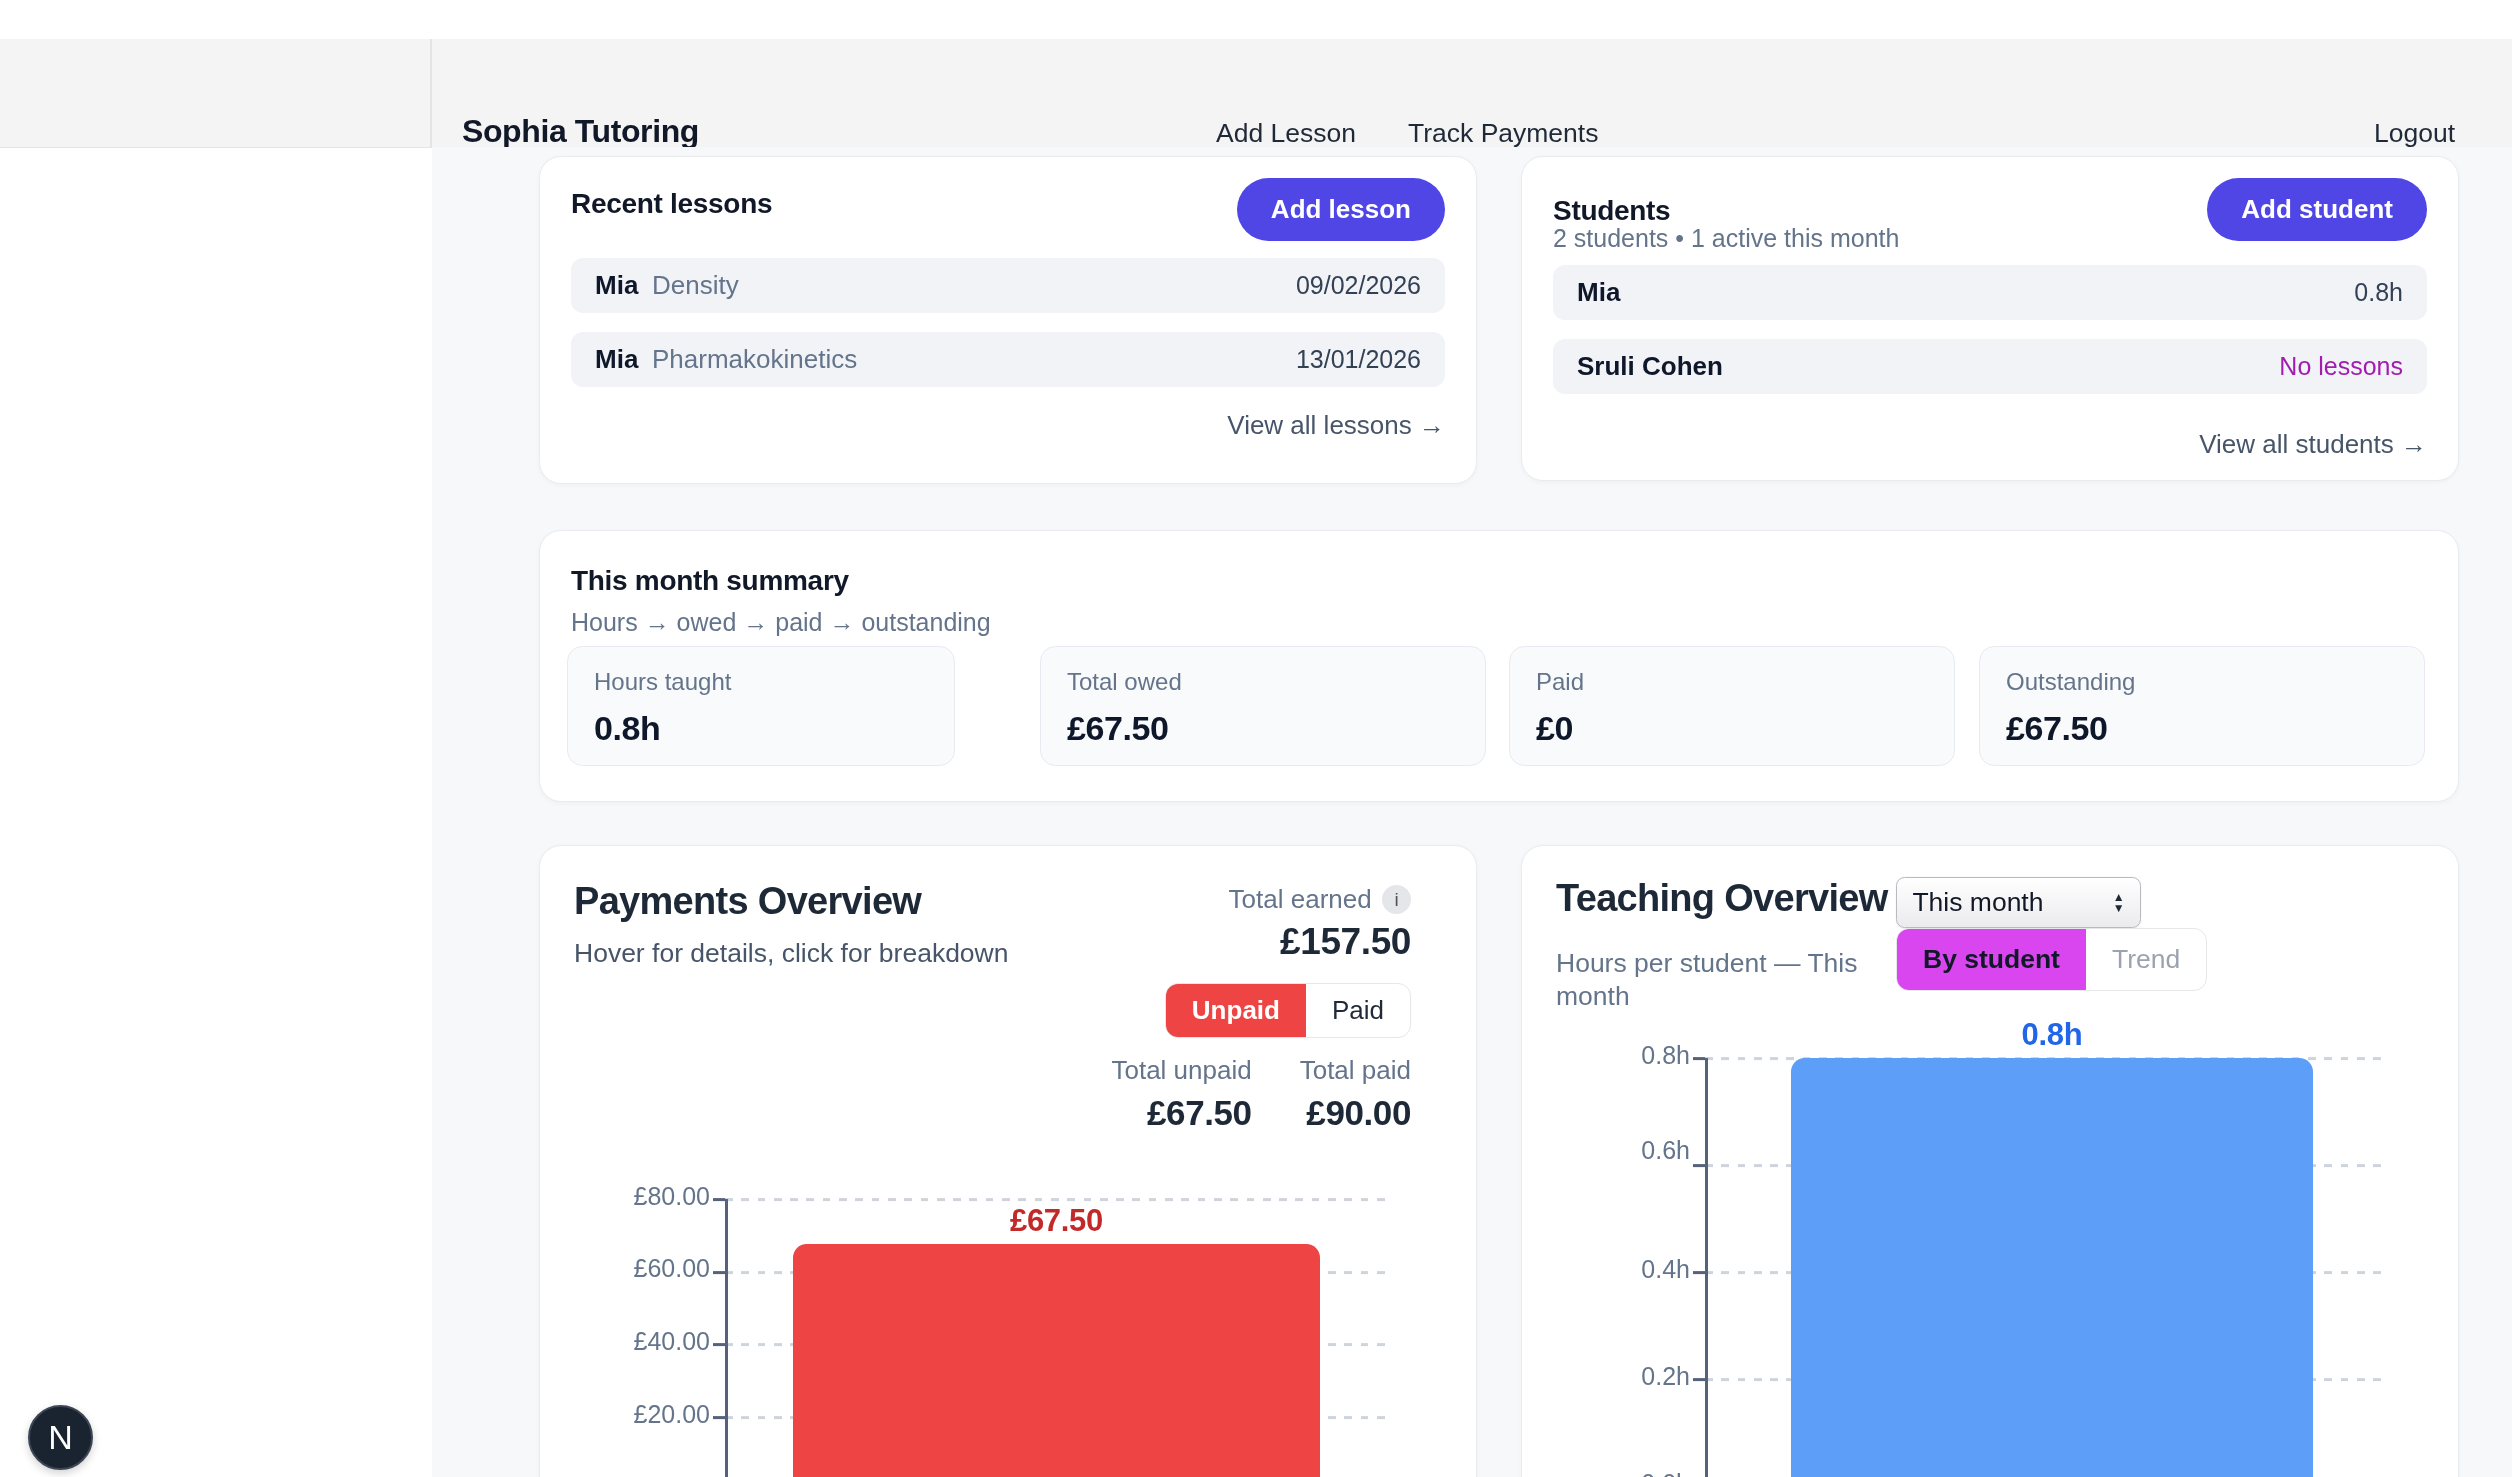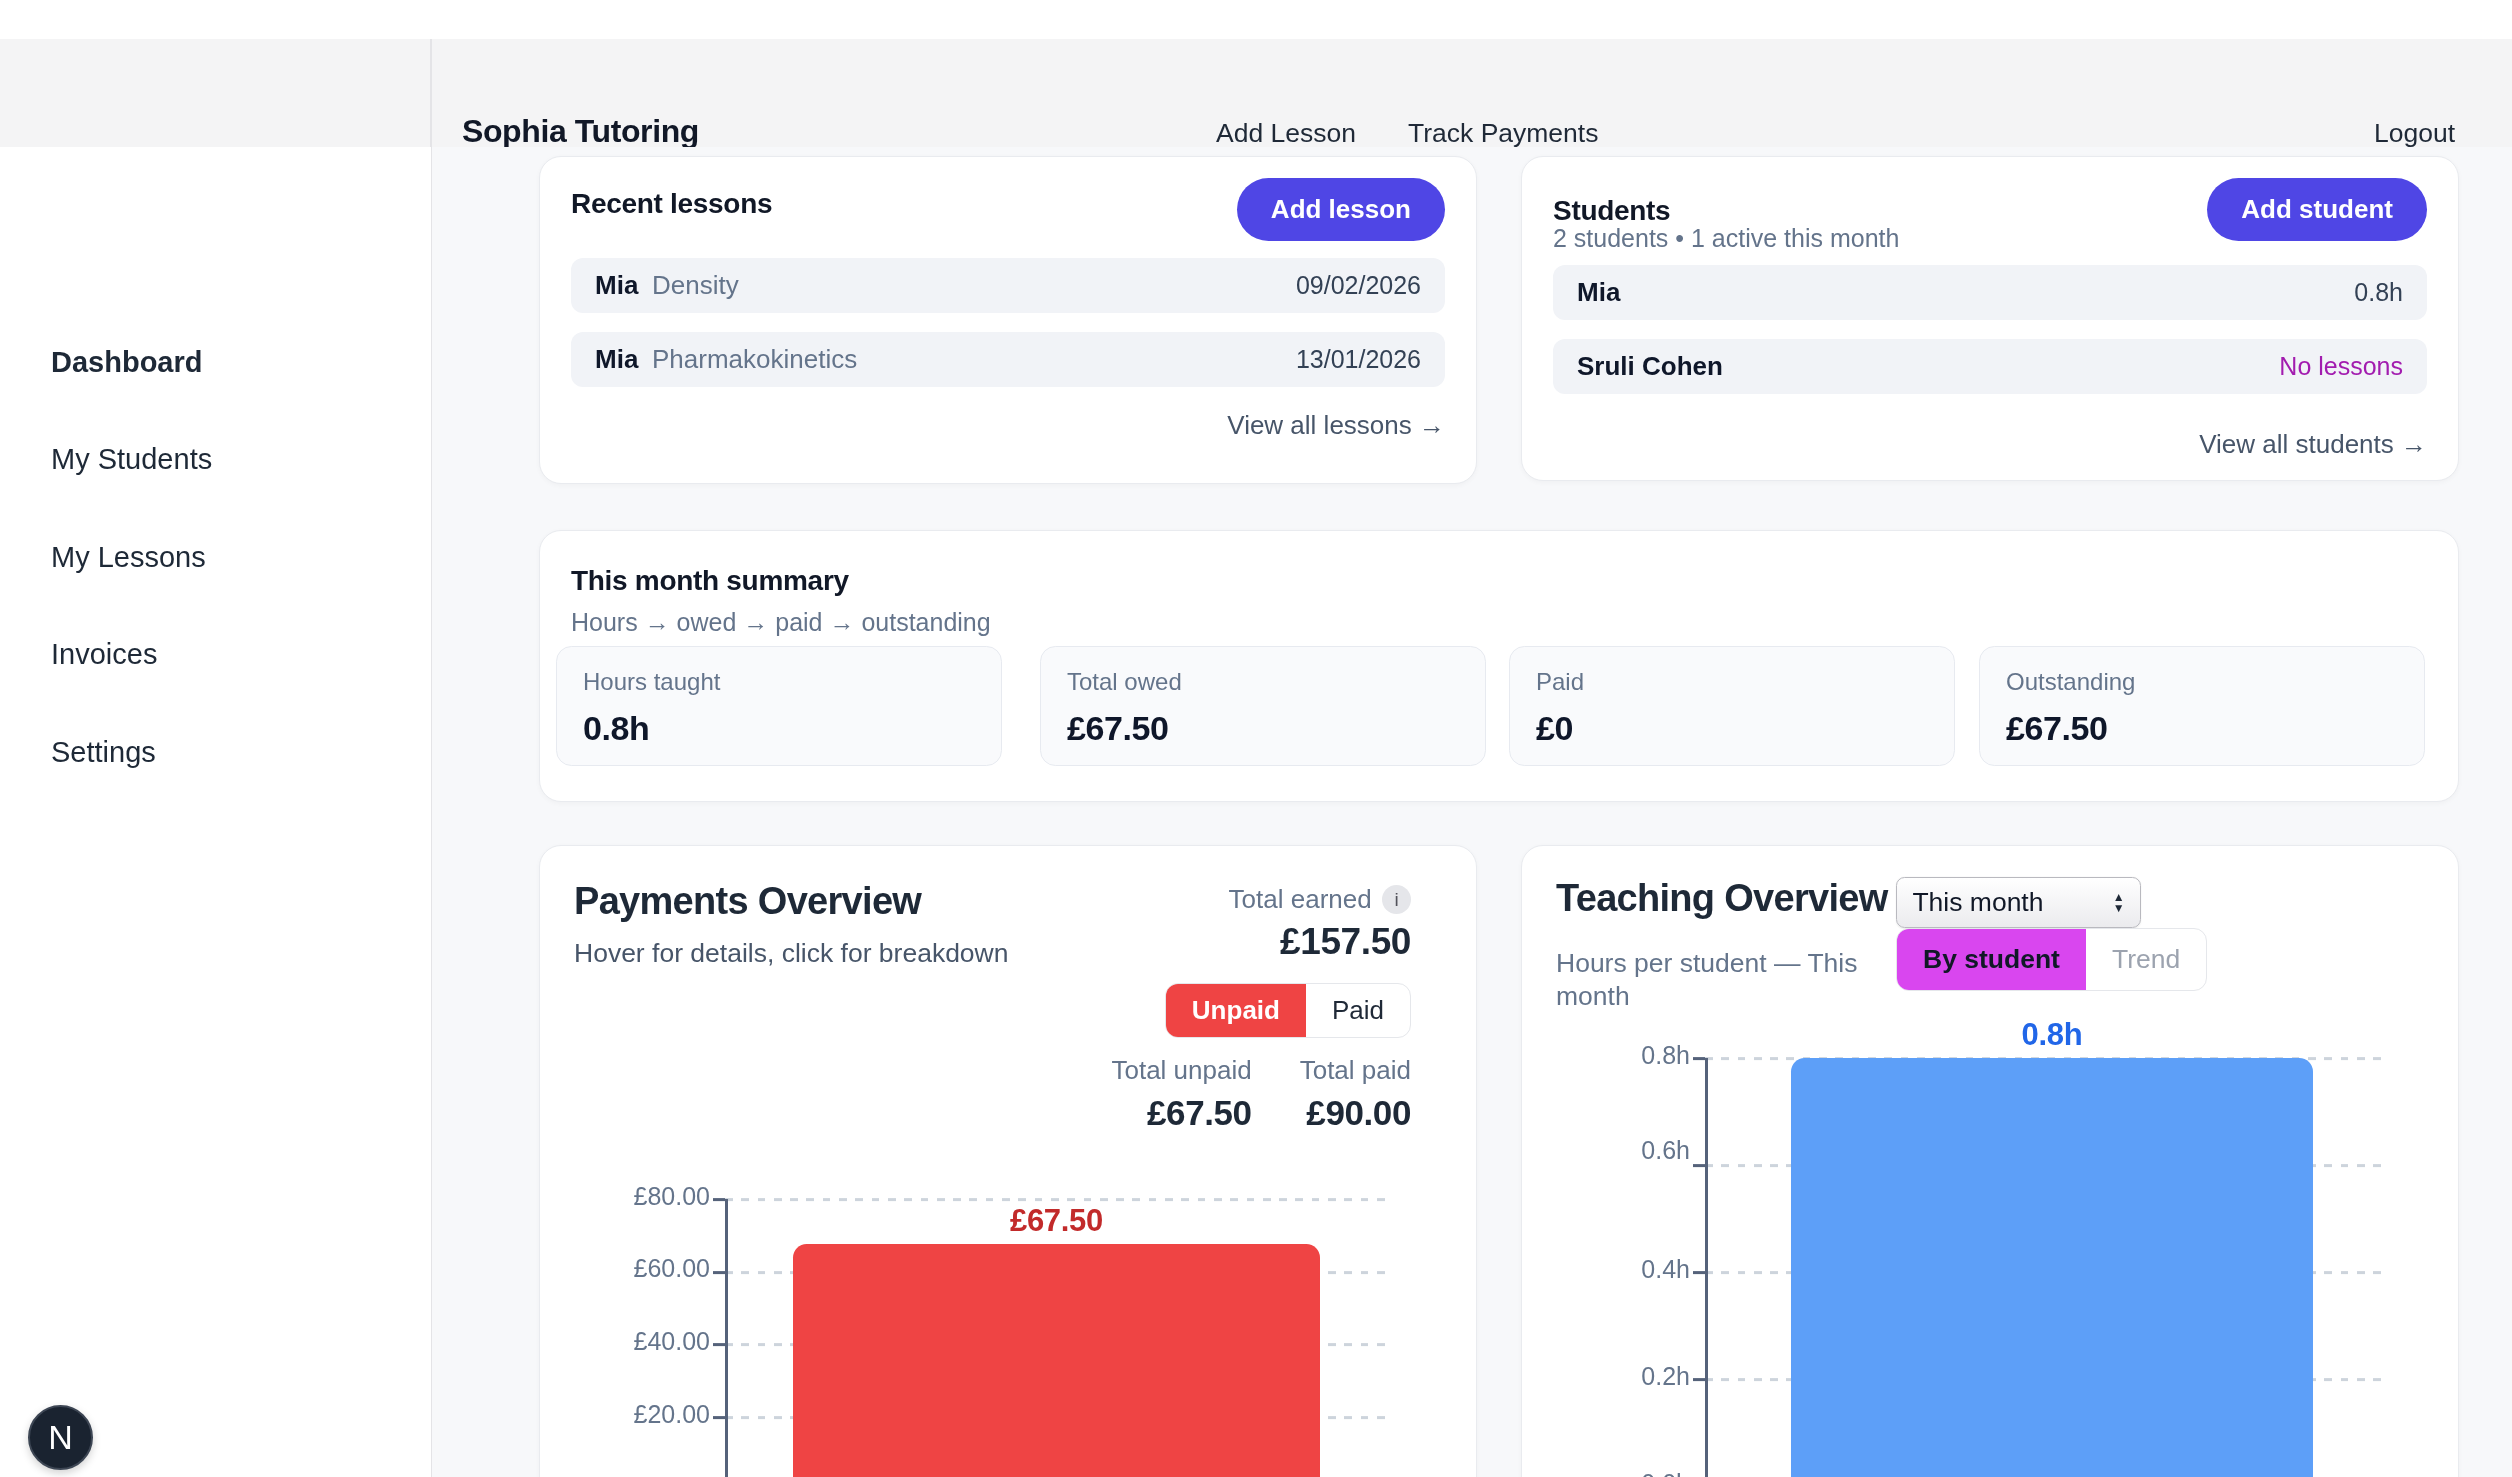--- a/index.html
+++ b/index.html
@@ -80,27 +80,20 @@
 <div class="page">
 
   <div class="topbar">
     <div class="brand">Sophia Tutoring</div>
     <div class="navlink nav-add">Add Lesson</div>
     <div class="navlink nav-track">Track Payments</div>
     <div class="navlink nav-logout">Logout</div>
   </div>
   <div class="sidebar-border-top"></div>
 
-  <div class="sidebar">
-    <div class="side-item" style="top:199px;font-weight:700;">Dashboard</div>
-    <div class="side-item" style="top:296px;">My Students</div>
-    <div class="side-item" style="top:394px;">My Lessons</div>
-    <div class="side-item" style="top:491px;">Invoices</div>
-    <div class="side-item" style="top:589px;">Settings</div>
-  </div>
 
   <div class="main-bg"></div>
 
   <div class="card" style="left:539px;top:156px;width:938px;height:328px;">
     <div class="card-sm-title" style="left:31px;top:31px;">Recent lessons</div>
     <button class="btn-primary" style="right:31px;top:20.6px;background:#4f46e5;">Add lesson</button>
     <div class="list-row" style="top:101px;">
       <span class="row-name">Mia</span>
       <span class="row-sub">Density</span>
       <span class="row-right">09/02/2026</span>
@@ -124,21 +117,21 @@
     <div class="list-row" style="top:182px;">
       <span class="row-name">Sruli Cohen</span>
       <span class="row-right muted">No lessons</span>
     </div>
     <div class="viewall" style="top:272px;">View all students →</div>
   </div>
 
   <div class="card" style="left:539px;top:530px;width:1920px;height:272px;">
     <div class="card-sm-title" style="left:31px;top:34px;">This month summary</div>
     <div class="subtext" style="left:31px;top:77px;">Hours → owed → paid → outstanding</div>
-    <div class="tile" style="left:16px;width:446px;">
+    <div class="tile" style="left:27px;width:388px;">
       <div class="tile-label">Hours taught</div>
       <div class="tile-value">0.8h</div>
     </div>
     <div class="tile" style="left:500px;width:446px;">
       <div class="tile-label">Total owed</div>
       <div class="tile-value">£67.50</div>
     </div>
     <div class="tile" style="left:969px;width:446px;">
       <div class="tile-label">Paid</div>
       <div class="tile-value">£0</div>

